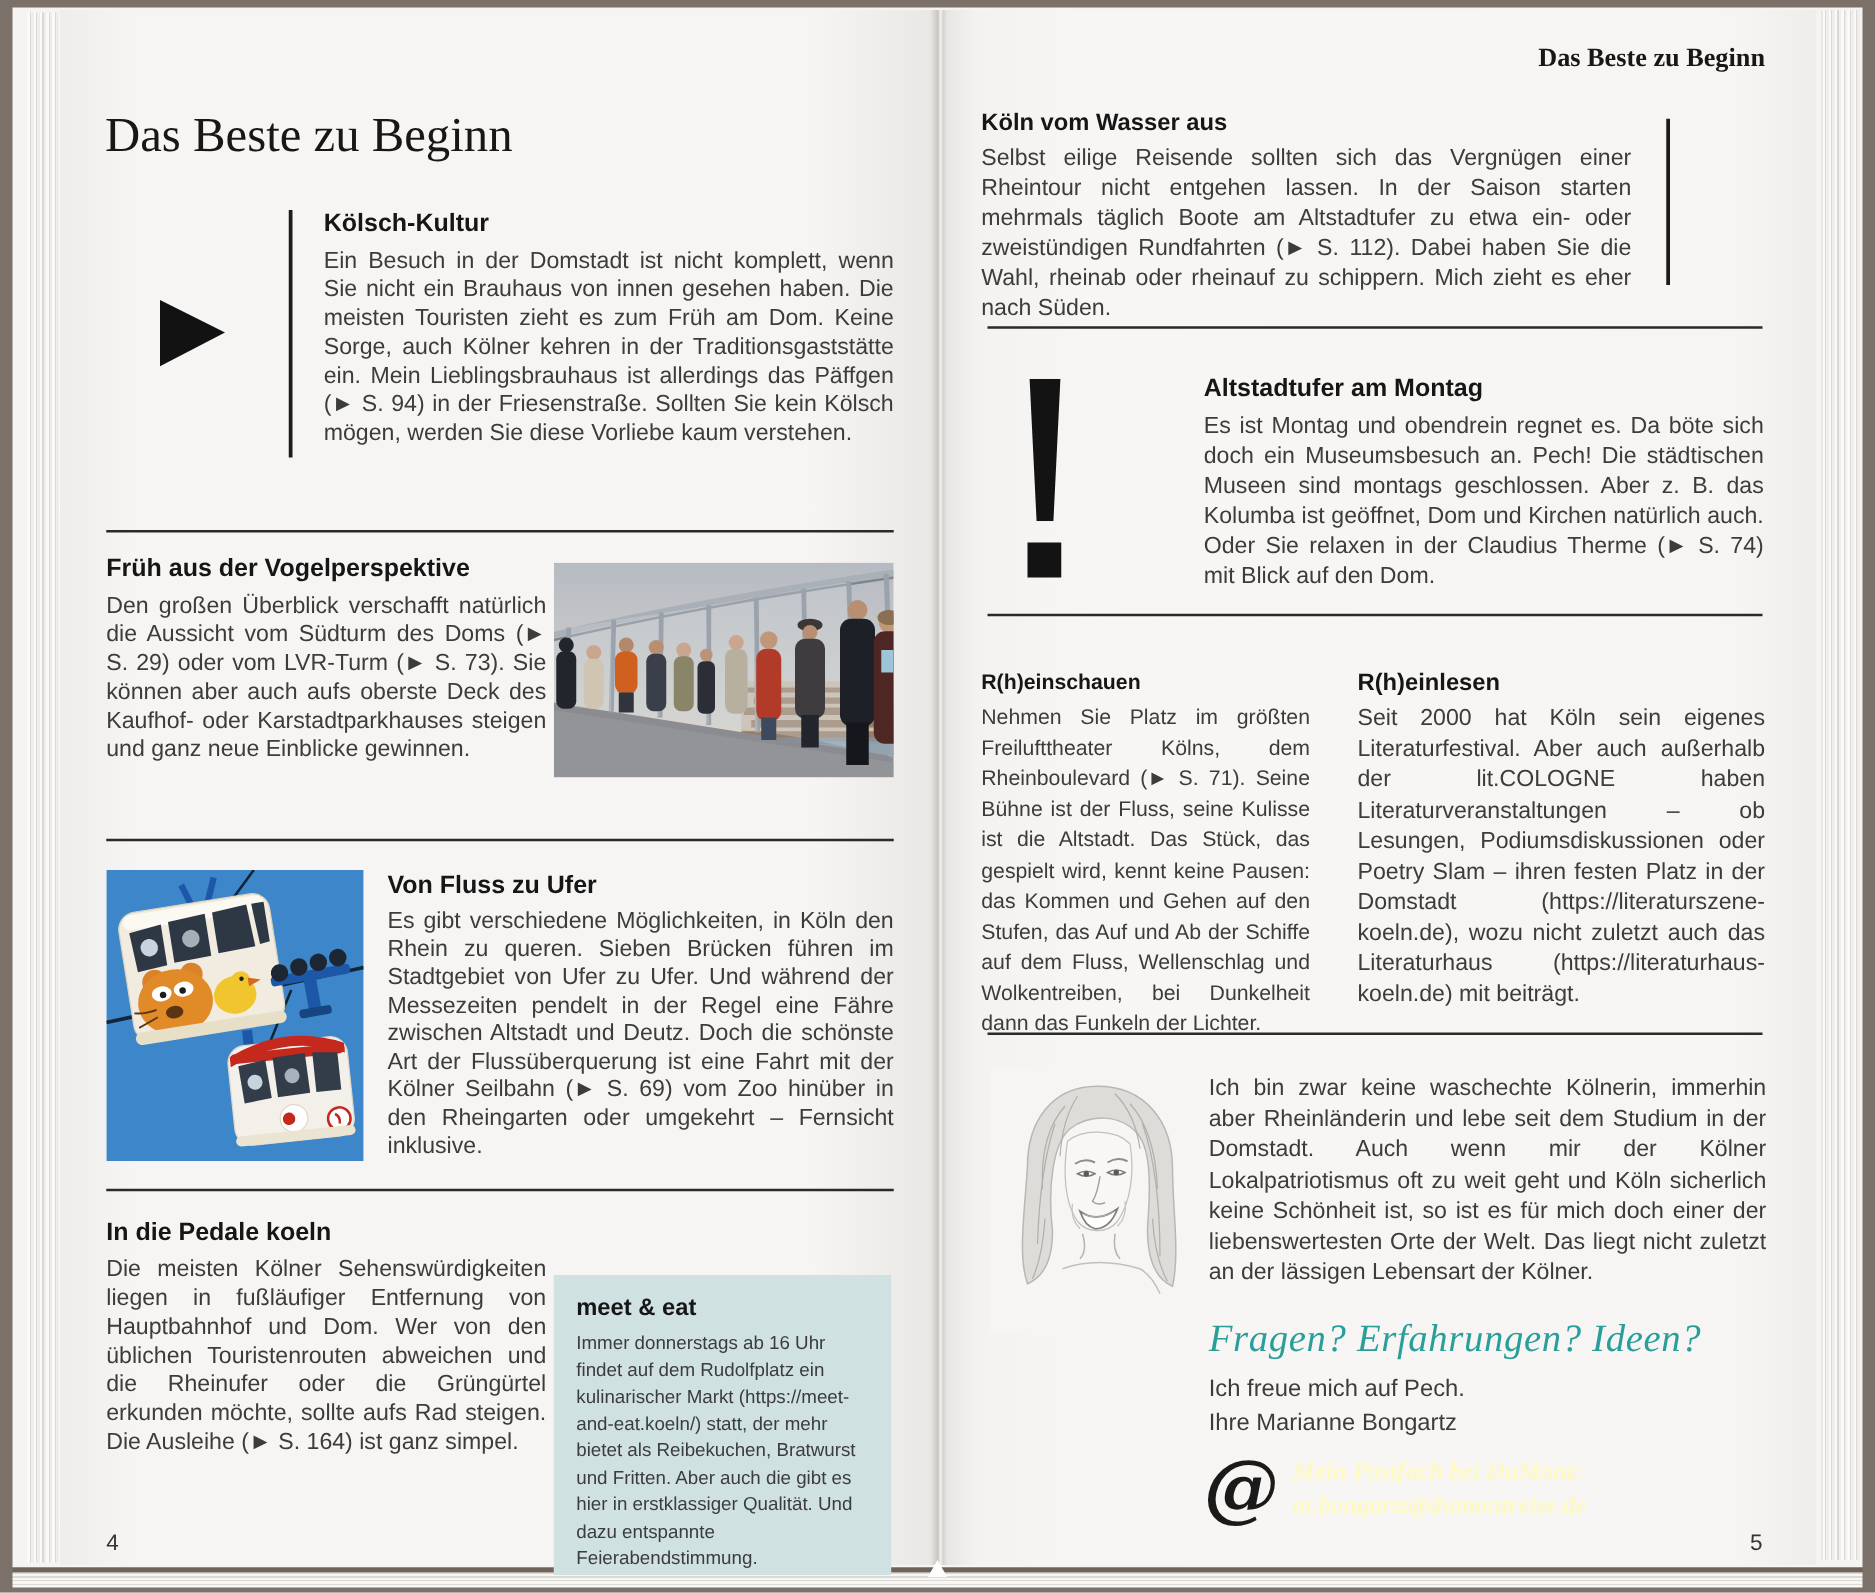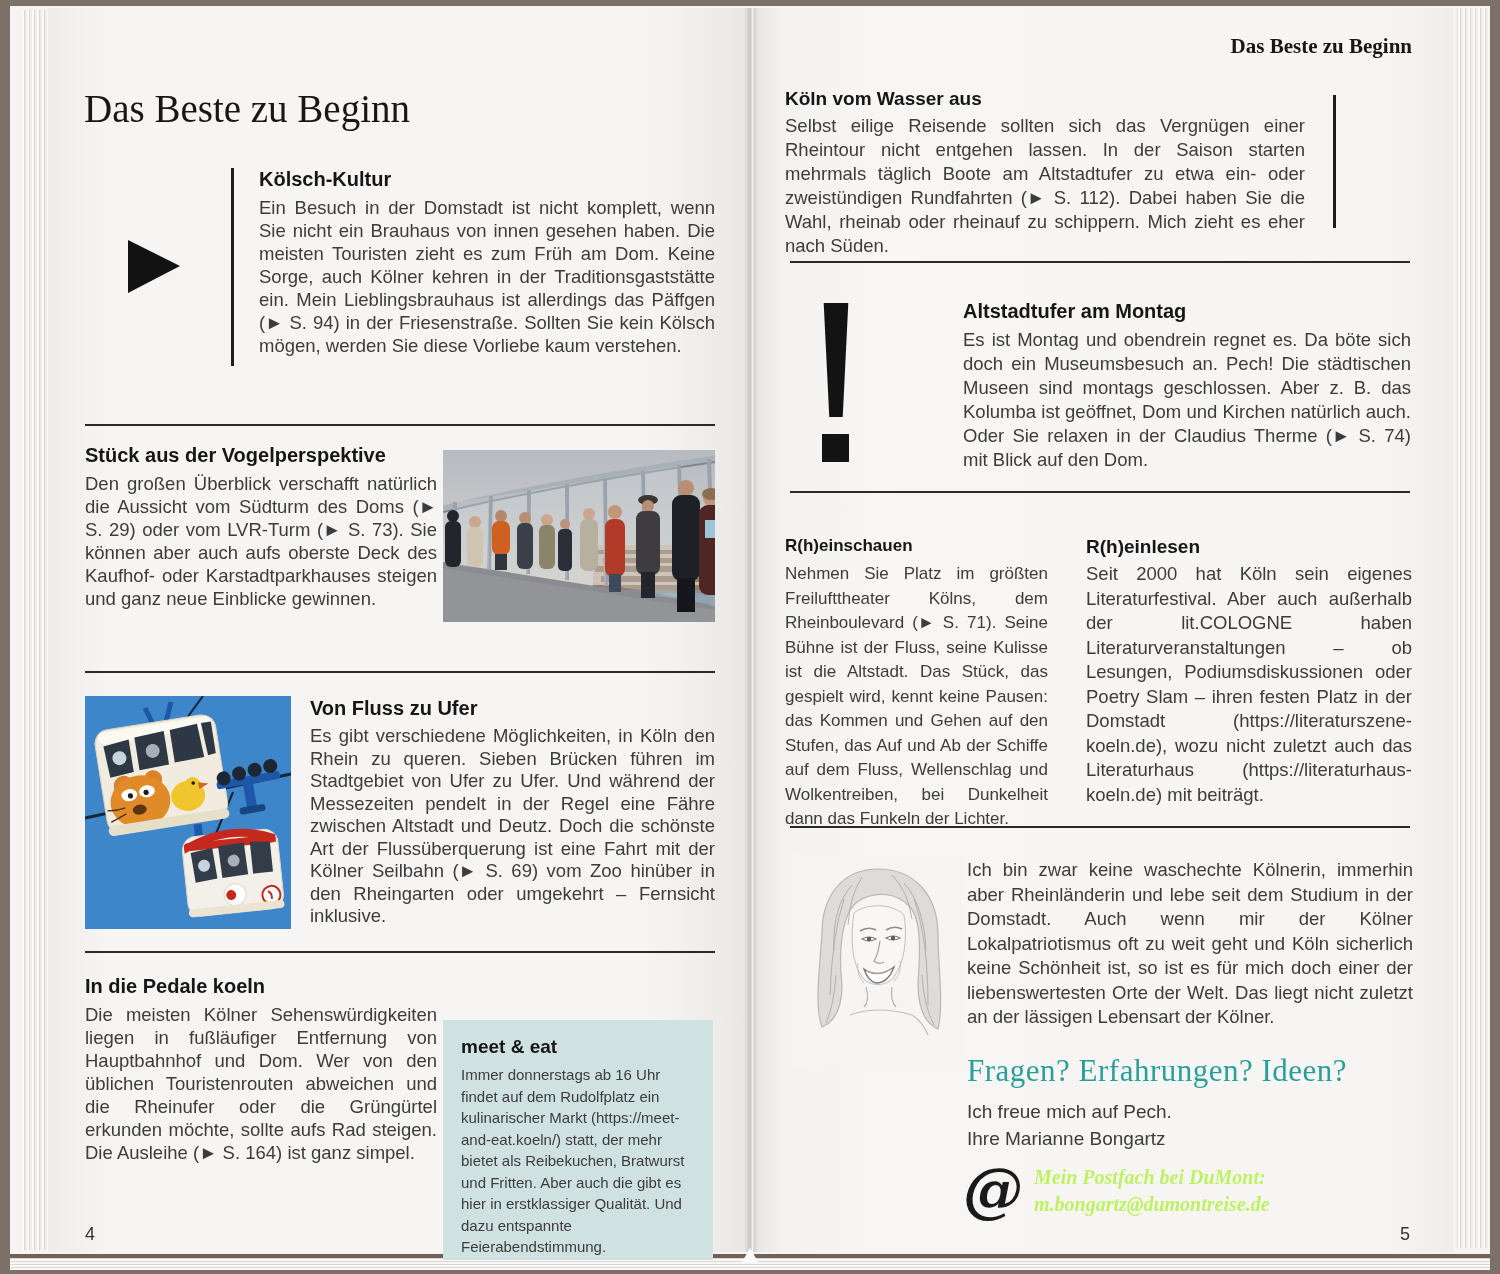--- a/index.html
+++ b/index.html
@@ -60,24 +60,24 @@
   .triangle{
     position:absolute;width:0;height:0;
     border-left:52px solid #121212;border-top:26px solid transparent;border-bottom:27px solid transparent;
   }
   .excl-bar{position:absolute;background:#131313;clip-path:polygon(6% 0,94% 0,74% 100%,26% 100%);}
   .excl-dot{position:absolute;background:#131313;}
   .meetbox{position:absolute;background:#cfe2e1;padding:16px 18px 14px 18px;box-sizing:border-box;}
   .meetbox h3{font-size:19px;font-weight:700;color:#161616;margin:0 0 6px 0;}
   .meetbox p{font-size:15px;line-height:21.5px;color:#3c3c3c;margin:0;text-align:left;}
   .pagenum{font-size:18px;color:#333;}
-  .teal-head{font-family:"Liberation Serif",serif;font-weight:400;font-size:31px;color:#2a9f9a;letter-spacing:.5px;}
+  .teal-head{font-family:"Liberation Serif",serif;font-weight:400;font-size:31px;color:#2a9f9a;letter-spacing:.5px;font-style:italic;}
   .post{font-size:19px;line-height:27px;color:#3c3c3c;}
   .at{font-family:"DejaVu Serif",serif;font-style:italic;font-weight:700;font-size:60px;color:#1a1a1a;line-height:1;}
-  .mail{font-family:"Liberation Serif",serif;font-style:italic;font-weight:700;font-size:20px;line-height:27px;color:#bef264;}
+  .mail{font-family:"Liberation Serif",serif;font-style:italic;font-weight:700;font-size:20px;line-height:27px;color:#fef9c3;}
   .photo{position:absolute;overflow:hidden;}
   svg{display:block;}
 </style>
 </head>
 <body>
 
 <div class="pageblock"></div>
 <div class="stack-left"></div>
 <div class="stack-right"></div>
 <div class="page-left"></div>
@@ -89,21 +89,21 @@
 
 <div class="abs ser-title" style="left:84px;top:86px;font-size:39px;">Das Beste zu Beginn</div>
 
 <div class="triangle" style="left:128px;top:240px;"></div>
 <div class="vbar" style="left:231px;top:168px;height:198px;"></div>
 <h3 class="abs sec" style="left:259px;top:168px;">Kölsch-Kultur</h3>
 <p class="abs body" style="left:259px;top:196px;width:456px;">Ein Besuch in der Domstadt ist nicht komplett, wenn Sie nicht ein Brauhaus von innen gesehen haben. Die meisten Touristen zieht es zum Früh am Dom. Keine Sorge, auch Kölner kehren in der Traditionsgaststätte ein. Mein Lieblingsbrauhaus ist allerdings das Päffgen (► S. 94) in der Friesenstraße. Sollten Sie kein Kölsch mögen, werden Sie diese Vorliebe kaum verstehen.</p>
 
 <div class="rule" style="left:85px;top:424px;width:630px;"></div>
 
-<h3 class="abs sec" style="left:85px;top:444px;">Stück aus der Vogelperspektive</h3>
+<h3 class="abs sec" style="left:85px;top:444px;">Früh aus der Vogelperspektive</h3>
 <p class="abs body" style="left:85px;top:472px;width:352px;">Den großen Überblick verschafft natürlich die Aussicht vom Südturm des Doms (► S. 29) oder vom LVR-Turm (► S. 73). Sie können aber auch aufs oberste Deck des Kaufhof- oder Karstadtparkhauses steigen und ganz neue Einblicke gewinnen.</p>
 
 <div class="photo" style="left:443px;top:450px;width:272px;height:172px;">
   <svg width="272" height="172" viewBox="0 0 272 172">
     <defs>
       <linearGradient id="sky1" x1="0" y1="0" x2="0" y2="1">
         <stop offset="0" stop-color="#b6bac2"></stop>
           <stop offset=".7" stop-color="#d4d2cd"></stop>
           <stop offset="1" stop-color="#e3d9c9"></stop>
       </linearGradient>

